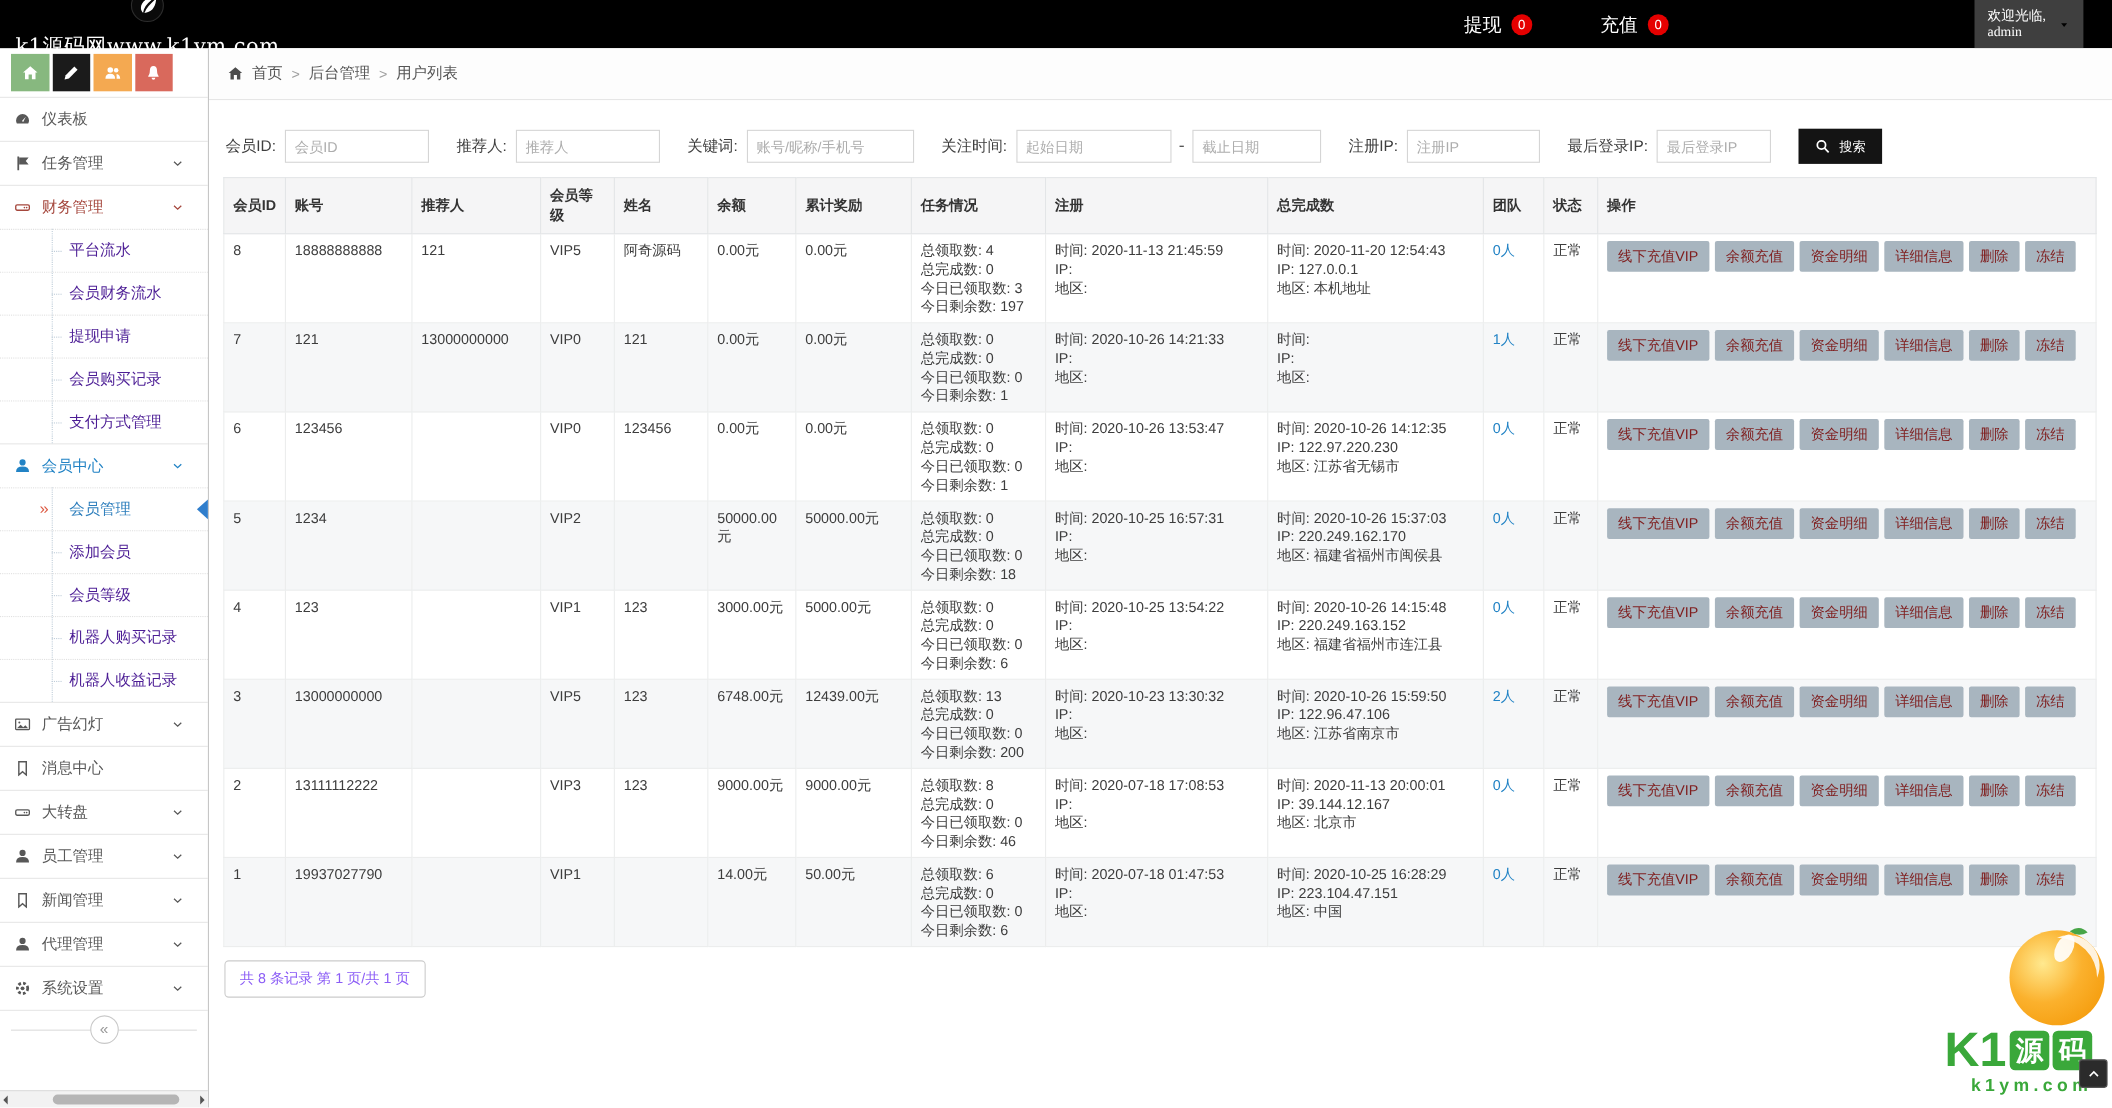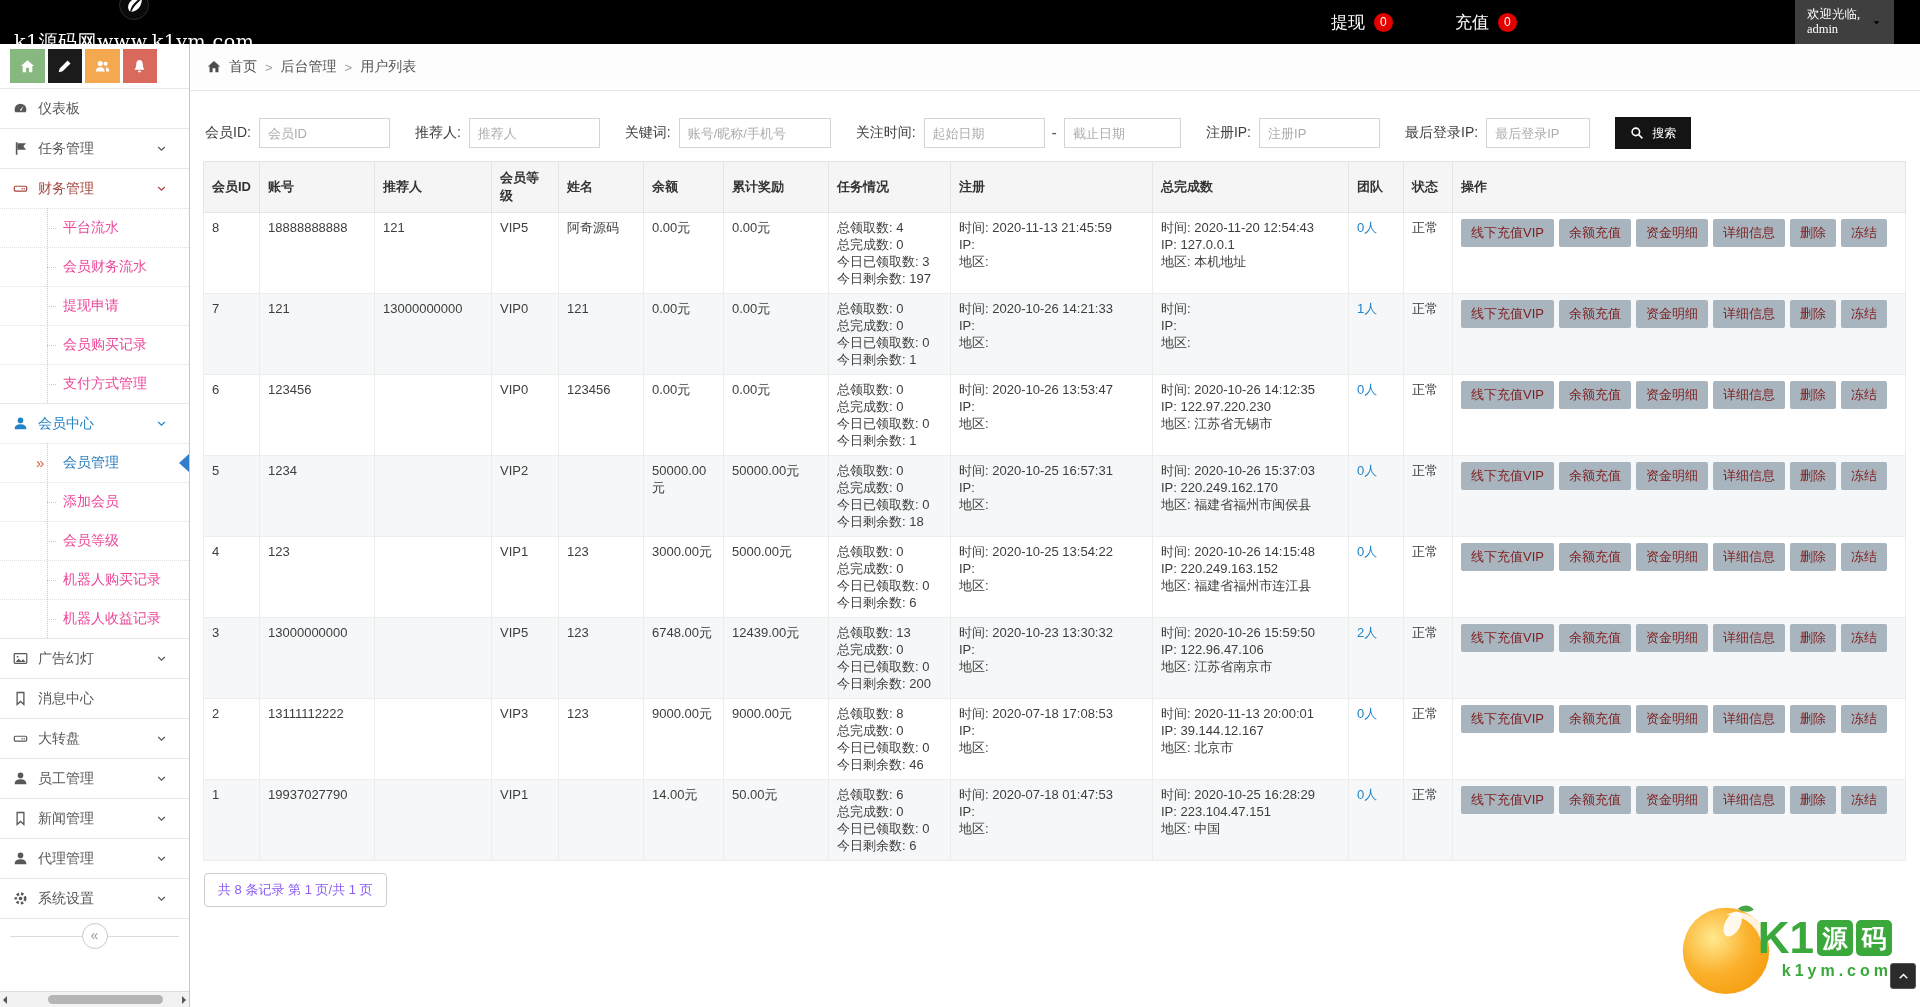--- a/index.html
+++ b/index.html
@@ -36,21 +36,21 @@
 
   .menu-item{height:39px;display:flex;align-items:center;padding:0 12px 0 13px;border-top:1px solid #e7e7e7;
              color:#585858;font-size:14px;cursor:pointer;}
   .menu-item .icn{margin-right:10px;color:inherit;}
   .menu-item .menu-label{flex:1;}
   .chev{color:#9a9a9a;}
   .chev svg{width:11px;height:11px;}
   .submenu{position:relative;}
   .submenu::before{content:"";position:absolute;left:47px;top:0;bottom:0;border-left:1px dotted #bfcdd9;}
   .subitem{position:relative;height:38px;display:flex;align-items:center;padding-left:63px;font-size:14px;
-           color:#ec4899;cursor:pointer;border-top:1px dotted #e0e0e0;}
+           color:#4c1d95;cursor:pointer;border-top:1px dotted #e0e0e0;}
   .subitem::after{content:"";position:absolute;left:47px;top:19px;width:9px;border-top:1px dotted #bfcdd9;}
   .subitem.active{color:#2b7dbc;}
   .subitem.active::after{display:none;}
   .marker{position:absolute;left:36px;top:50%;transform:translateY(-54%);color:#dd5a43;font-size:15px;}
   .edge-arrow{position:absolute;right:0;top:50%;margin-top:-9px;width:0;height:0;
               border-top:9px solid transparent;border-bottom:9px solid transparent;border-right:10px solid #307ecc;}
   .collapse-row{position:relative;height:34px;border-top:1px solid #e7e7e7;display:flex;align-items:center;
                 justify-content:center;cursor:pointer;}
   .collapse-row::before{content:"";position:absolute;left:10px;right:10px;top:50%;border-top:1px solid #dcdcdc;}
   .collapse-circle{position:relative;z-index:1;width:26px;height:26px;border:1px solid #c9c9c9;border-radius:50%;
@@ -98,21 +98,21 @@
   .grid tr.even td{background:#f6f7f8;}
   .tline{line-height:17px;white-space:nowrap;overflow:hidden;}
   .team-link{color:#2283c5;cursor:pointer;}
   .act-btn{background:#a8b5bf;color:#7f1d1d;border:none;font-size:13px;padding:5px 10px;margin:0 5px 4px 0;
            cursor:pointer;border-radius:2px;white-space:nowrap;font-family:inherit;}
 
   .pager{display:inline-block;margin:12px 0 0 1px;border:1px solid #ccc;border-radius:4px;padding:7px 13px;
          font-size:13px;color:#8b5cf6;background:#fff;}
 
   
-  .watermark{position:absolute;right:28px;bottom:10px;display:flex;align-items:center;z-index:4;}
+  .watermark{position:absolute;right:18px;bottom:10px;display:flex;align-items:flex-end;z-index:4;flex-direction:column;}
   .wm-circle{width:96px;height:96px;margin-right:-16px;}
   .wm-circle svg{width:96px;height:96px;display:block;}
   .wm-text{display:flex;flex-direction:column;align-items:flex-start;z-index:1;}
   .wm-title{display:flex;align-items:center;gap:3px;}
   .wm-k{color:#3aa83a;font-size:44px;font-weight:bold;line-height:40px;}
   .wm-tile{width:36px;height:36px;background:#3aa83a;color:#fff;font-size:25px;font-weight:bold;
            display:flex;align-items:center;justify-content:center;border-radius:5px;}
   .wm-domain{color:#3aa83a;font-size:16px;letter-spacing:4px;margin-top:4px;font-weight:bold;align-self:flex-end;}
   .backtop{position:absolute;right:4px;bottom:18px;width:24px;height:24px;background:#2b2b2b;border:1px solid #555;
            border-radius:3px;display:flex;align-items:center;justify-content:center;color:#fff;cursor:pointer;z-index:5;}
@@ -407,21 +407,21 @@
             <div class="fgroup" data-interactable="false">
               <span class="flabel" data-interactable="false">推荐人:</span>
               <input class="finput" data-interactable="true" placeholder="推荐人" style="width: 131px;">
             </div>
             <div class="fgroup" data-interactable="false">
               <span class="flabel" data-interactable="false">关键词:</span>
               <input class="finput" data-interactable="true" placeholder="账号/昵称/手机号" style="width: 152px;">
             </div>
             <div class="fgroup" data-interactable="false">
               <span class="flabel" data-interactable="false">关注时间:</span>
-              <input class="finput" data-interactable="true" placeholder="起始日期" style="width: 121px;">
+              <input class="finput" data-interactable="true" placeholder="起始日期" style="width: 141px;">
               <span class="fdash" data-interactable="false">-</span>
               <input class="finput" data-interactable="true" placeholder="截止日期" style="width: 117px;">
             </div>
             <div class="fgroup" data-interactable="false">
               <span class="flabel" data-interactable="false">注册IP:</span>
               <input class="finput" data-interactable="true" placeholder="注册IP" style="width: 121px;">
             </div>
             <div class="fgroup" data-interactable="false">
               <span class="flabel" data-interactable="false">最后登录IP:</span>
               <input class="finput" data-interactable="true" placeholder="最后登录IP" style="width: 104px;">

